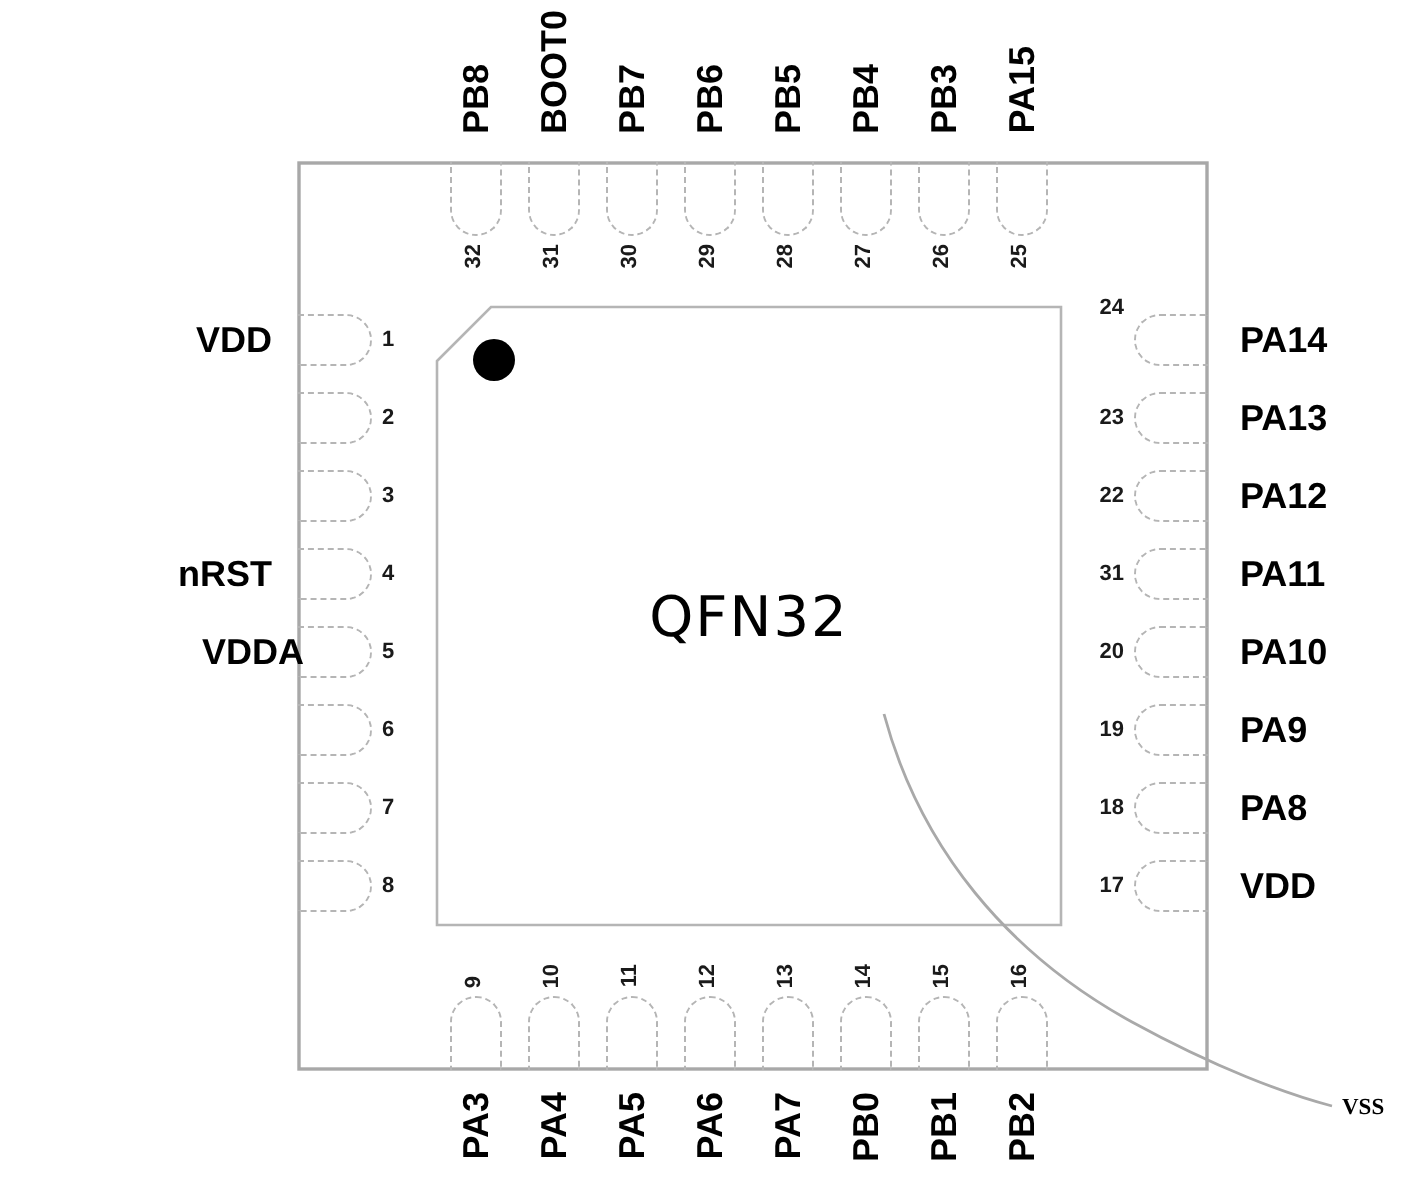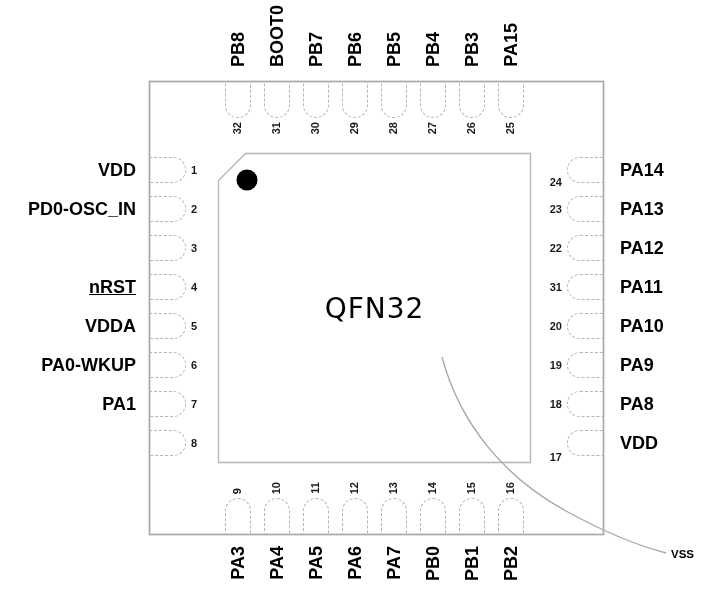--- a/index.html
+++ b/index.html
@@ -29,21 +29,21 @@
   
   .vert { writing-mode:vertical-rl; transform:rotate(180deg); }
 
   .pkg-label { position:absolute; left:218px; width:313px; top:292px; text-align:center;
                font-family:"DejaVu Sans", sans-serif; font-size:28px; color:#000;
                letter-spacing:1px; }
   .pad-label { position:absolute; left:218px; width:313px; top:324px; text-align:center;
                font-family:"DejaVu Sans", sans-serif; font-size:22px; color:#7b828c;
                letter-spacing:1px; }
   .vss-label { position:absolute; left:671px; top:548px; font-weight:bold;
-               font-size:11.5px; line-height:13px; color:#000; }
+               font-size:11.5px; line-height:13px; color:#000;font-family:Liberation Serif, serif; }
 </style>
 </head>
 <body>
 
 <div class="stage" id="stage">
 
   <svg class="overlay" viewBox="0 0 702 596">
 
     <rect x="149.5" y="81.5" width="454" height="453" fill="none" stroke="#a8a8a8" stroke-width="1.7"></rect>
 
@@ -103,54 +103,51 @@
     <div class="num vert" style="left: 465px; bottom: 102px;">15</div>
     <div class="lbl vert" style="left: 463px; top: 546px;">PB1</div>
     <div class="pin bottom" style="left: 498px; top: 498px; width: 26px; height: 37px;"></div>
     <div class="num vert" style="left: 504px; bottom: 102px;">16</div>
     <div class="lbl vert" style="left: 502px; top: 546px;">PB2</div>
     <div class="pin left" style="left: 149px; top: 157px; width: 37px; height: 26px;"></div>
     <div class="num h-left" style="top: 164px;">1</div>
     <div class="lbl h-left" style="top: 161px;">VDD</div>
     <div class="pin left" style="left: 149px; top: 196px; width: 37px; height: 26px;"></div>
     <div class="num h-left" style="top: 203px;">2</div>
-    <div class="lbl h-left" style="top: 200px;">PD0-OSC_IN</div>
     <div class="pin left" style="left: 149px; top: 235px; width: 37px; height: 26px;"></div>
     <div class="num h-left" style="top: 242px;">3</div>
     <div class="pin left" style="left: 149px; top: 274px; width: 37px; height: 26px;"></div>
     <div class="num h-left" style="top: 281px;">4</div>
-    <div class="lbl h-left" style="top: 278px; text-decoration: underline;">nRST</div>
+    <div class="lbl h-left" style="top: 278px;">nRST</div>
     <div class="pin left" style="left: 149px; top: 313px; width: 37px; height: 26px;"></div>
     <div class="num h-left" style="top: 320px;">5</div>
-    <div class="lbl h-left" style="top: 317px;">VDDA</div>
+    <div class="lbl h-left" style="top: 317px; padding-left: 16px;">VDDA</div>
     <div class="pin left" style="left: 149px; top: 352px; width: 37px; height: 26px;"></div>
     <div class="num h-left" style="top: 359px;">6</div>
-    <div class="lbl h-left" style="top: 356px;">PA0-WKUP</div>
     <div class="pin left" style="left: 149px; top: 391px; width: 37px; height: 26px;"></div>
     <div class="num h-left" style="top: 398px;">7</div>
-    <div class="lbl h-left" style="top: 395px;">PA1</div>
     <div class="pin left" style="left: 149px; top: 430px; width: 37px; height: 26px;"></div>
     <div class="num h-left" style="top: 437px;">8</div>
     <div class="pin right" style="left: 567px; top: 157px; width: 37px; height: 26px;"></div>
-    <div class="num h-right" style="top: 176px;">24</div>
+    <div class="num h-right" style="top: 148px;">24</div>
     <div class="lbl h-right" style="top: 161px;">PA14</div>
     <div class="pin right" style="left: 567px; top: 196px; width: 37px; height: 26px;"></div>
     <div class="num h-right" style="top: 203px;">23</div>
     <div class="lbl h-right" style="top: 200px;">PA13</div>
     <div class="pin right" style="left: 567px; top: 235px; width: 37px; height: 26px;"></div>
     <div class="num h-right" style="top: 242px;">22</div>
     <div class="lbl h-right" style="top: 239px;">PA12</div>
     <div class="pin right" style="left: 567px; top: 274px; width: 37px; height: 26px;"></div>
     <div class="num h-right" style="top: 281px;">31</div>
     <div class="lbl h-right" style="top: 278px;">PA11</div>
     <div class="pin right" style="left: 567px; top: 313px; width: 37px; height: 26px;"></div>
     <div class="num h-right" style="top: 320px;">20</div>
     <div class="lbl h-right" style="top: 317px;">PA10</div>
     <div class="pin right" style="left: 567px; top: 352px; width: 37px; height: 26px;"></div>
     <div class="num h-right" style="top: 359px;">19</div>
     <div class="lbl h-right" style="top: 356px;">PA9</div>
     <div class="pin right" style="left: 567px; top: 391px; width: 37px; height: 26px;"></div>
     <div class="num h-right" style="top: 398px;">18</div>
     <div class="lbl h-right" style="top: 395px;">PA8</div>
     <div class="pin right" style="left: 567px; top: 430px; width: 37px; height: 26px;"></div>
-    <div class="num h-right" style="top: 437px; margin-top: 14px;">17</div>
+    <div class="num h-right" style="top: 437px;">17</div>
     <div class="lbl h-right" style="top: 434px;">VDD</div>
   </div>
 
 </body></html>

